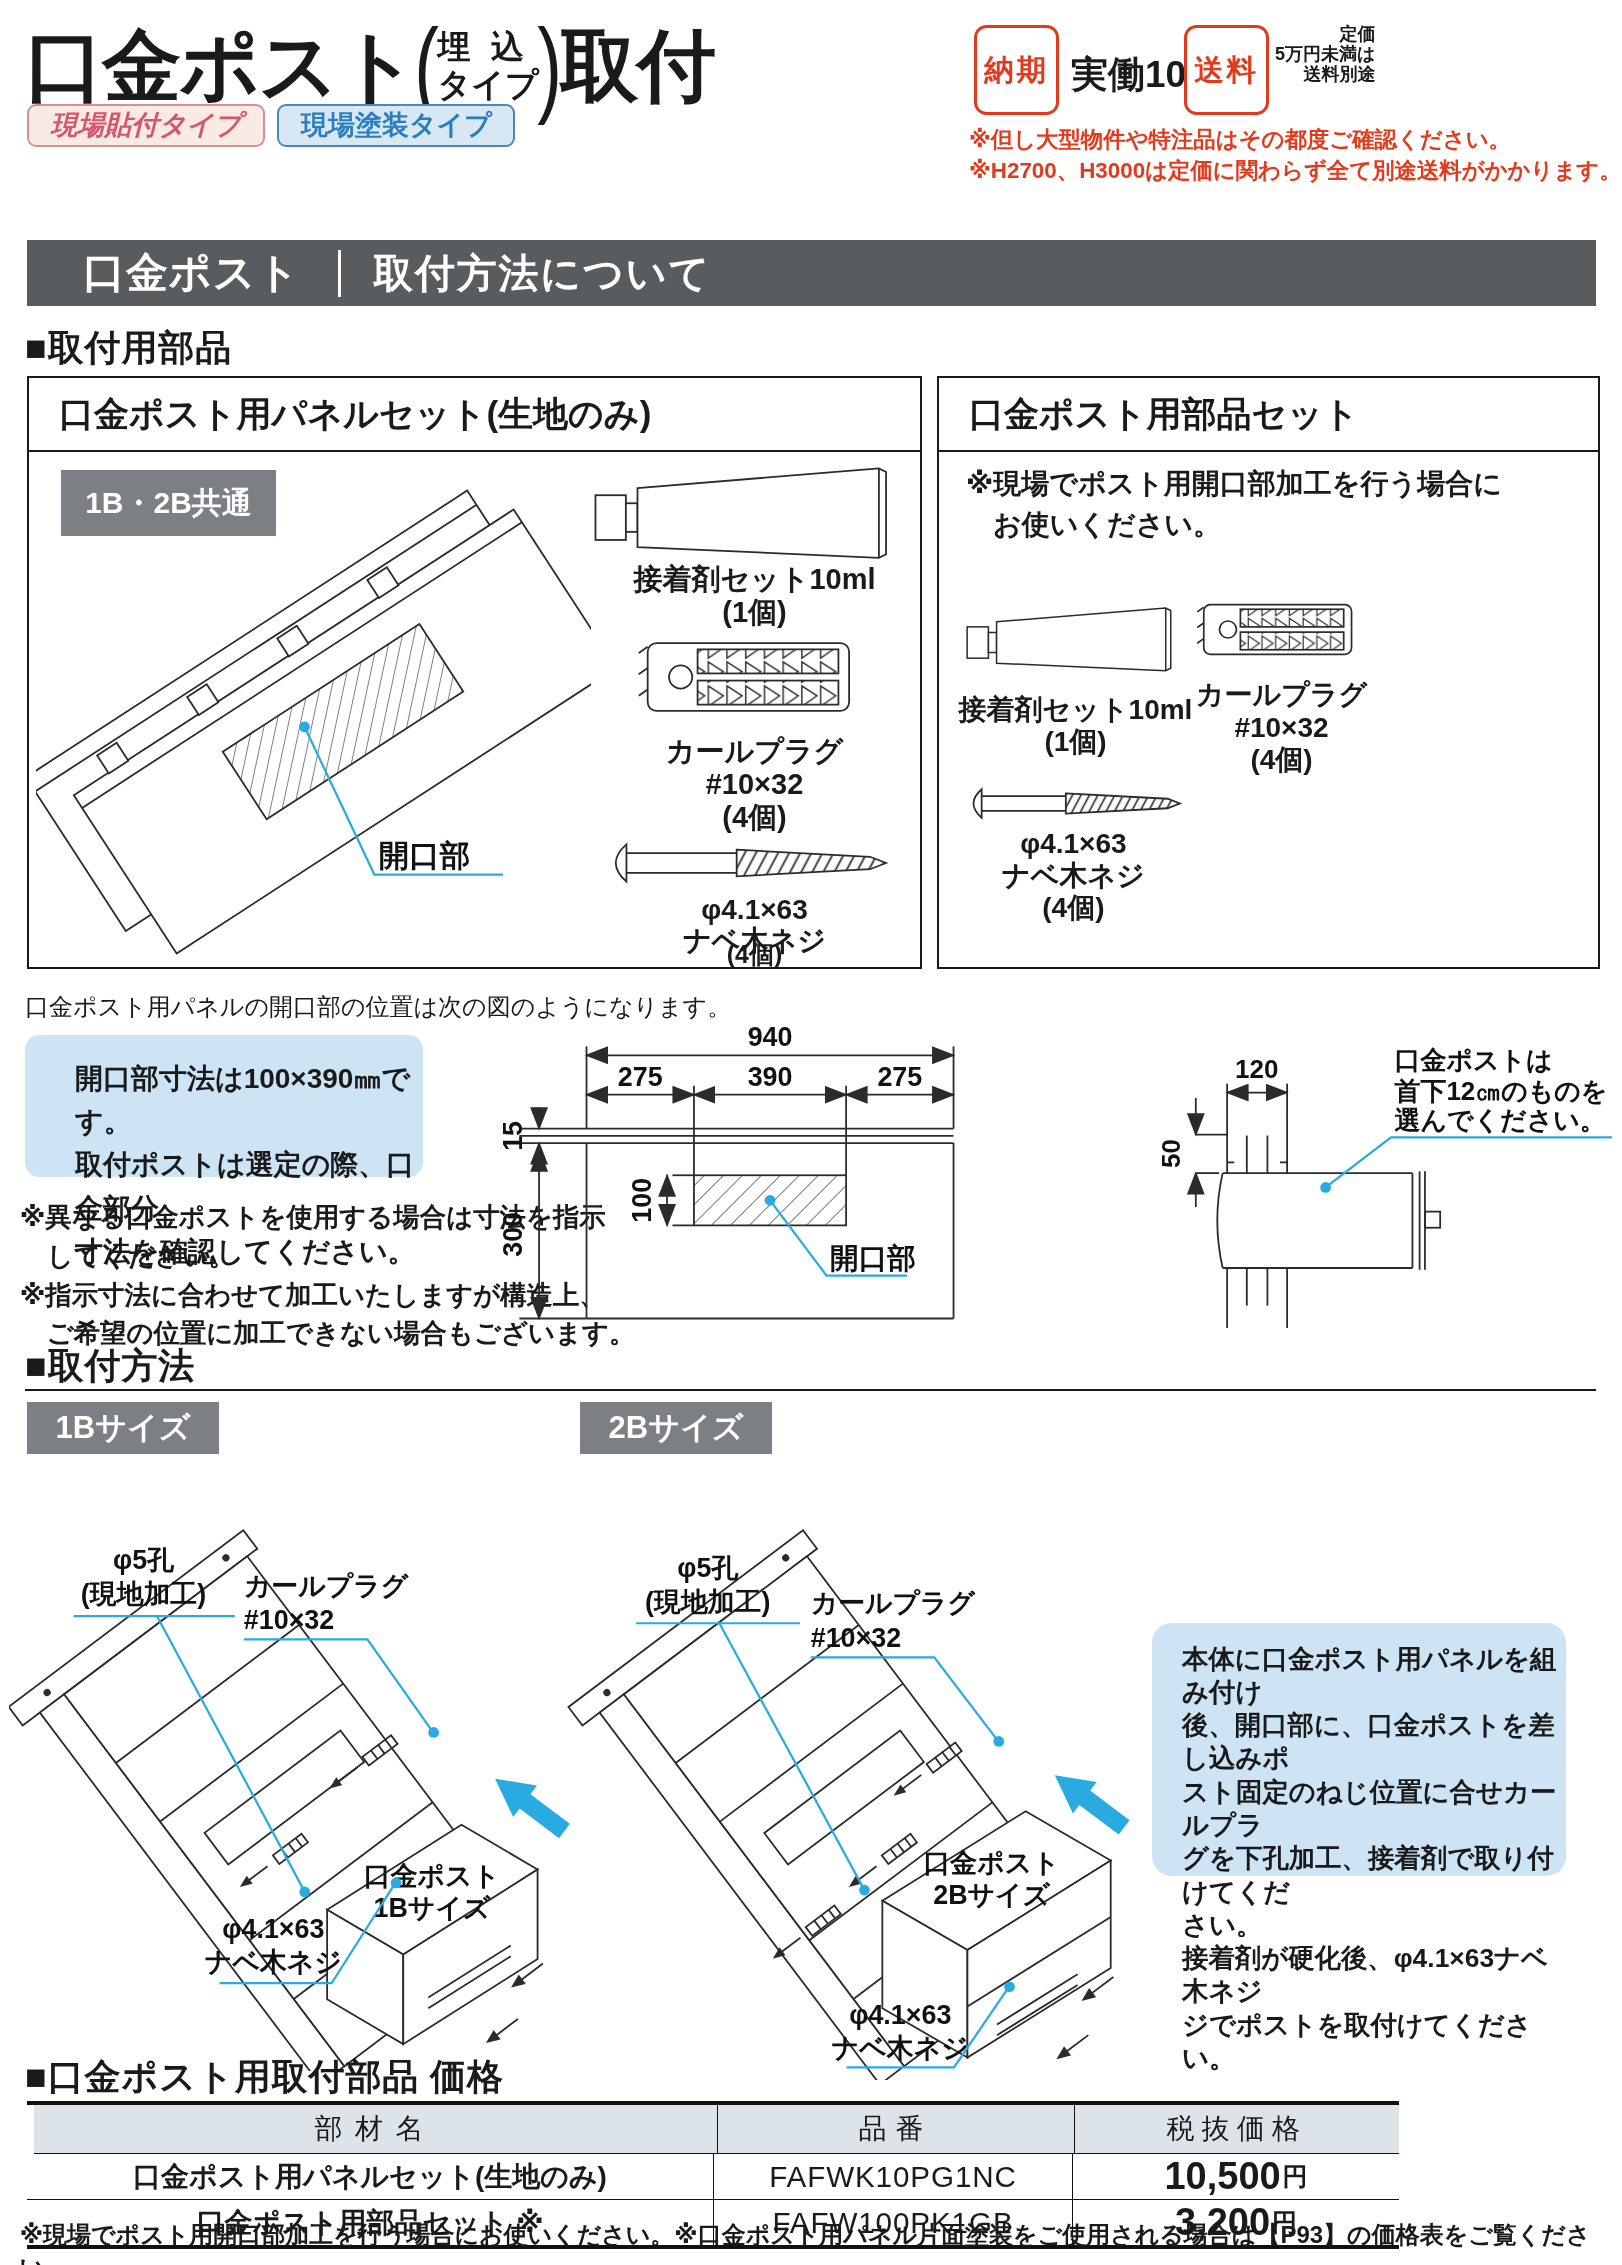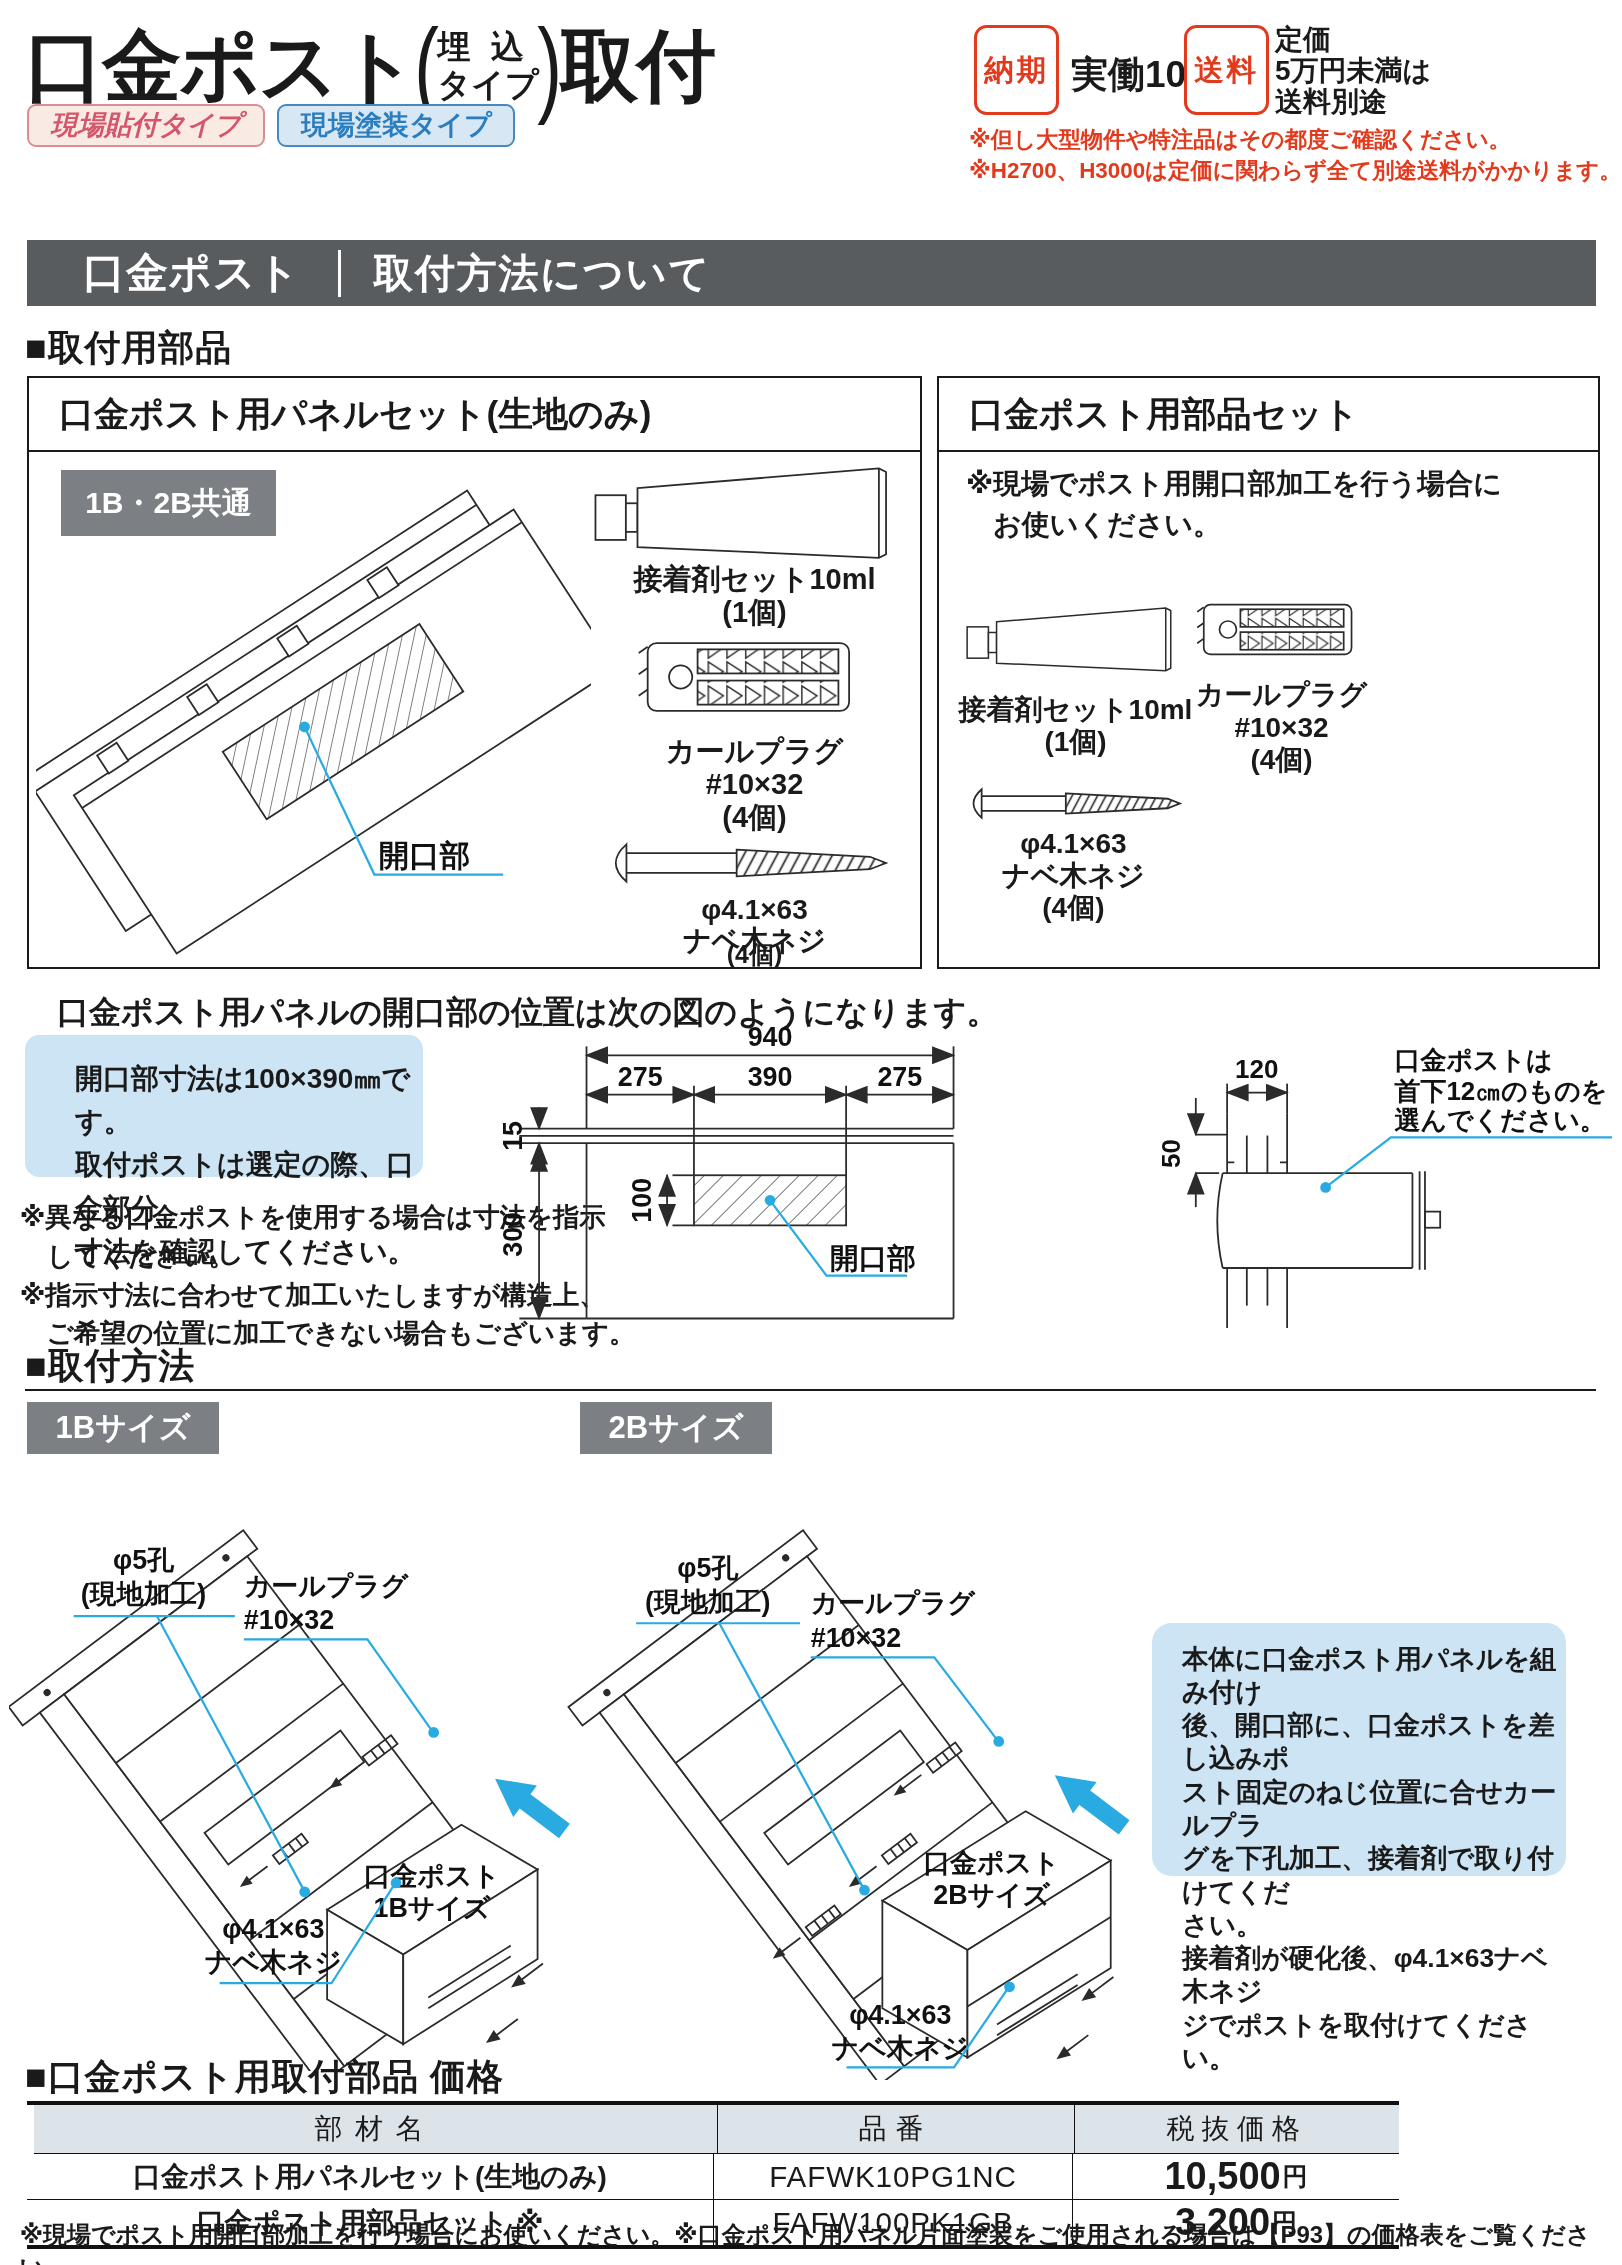--- a/index.html
+++ b/index.html
@@ -15,21 +15,21 @@
   .t-stack .l1{letter-spacing:.62em;margin-right:-.62em;}
   .badge-row{left:27px;top:104px;display:flex;gap:12.5px;}
   .pill{border-radius:9px;border:2.7px solid;font-size:27px;font-weight:bold;
         padding:4.5px 21.5px;line-height:1.1;}
   .pill.paste{color:#d4566b;border-color:#d98e96;background:#faeae4;font-style:italic;}
   .pill.paint{color:#2a7dbf;border-color:#4a87c0;background:#d8e7f4;}
   .stamp{width:79px;height:84px;border:3.6px solid #e23a1c;border-radius:12.5px;color:#e23a1c;
          font-size:29.6px;font-weight:800;display:flex;align-items:center;justify-content:center;
          letter-spacing:2.7px;background:#fff;}
   .big-black{font-size:37px;font-weight:800;}
-  .ship-lines{font-size:28px;font-weight:800;line-height:1.1;}
+  .ship-lines{font-size:18px;font-weight:800;line-height:1.1;text-align:right;}
   .red-notes{color:#e23a1c;font-size:22.4px;font-weight:700;line-height:1.38;}
   
   .banner{left:27px;top:240px;width:1569px;height:66px;background:#595c5f;color:#fff;
           display:flex;align-items:center;}
   .banner .prod{margin-left:56px;font-size:42px;font-weight:800;letter-spacing:0.9px;}
   .banner .div{width:2.7px;height:47px;background:#fff;margin-left:38px;}
   .banner .topic{margin-left:32px;font-size:40px;font-weight:700;letter-spacing:1.8px;}
   .sec-head{font-size:36px;font-weight:800;letter-spacing:0.9px;}
   
   .part-box{border:2.7px solid #1a1a1a;background:#fff;}
@@ -231,21 +231,21 @@
         <line x1="26" y1="38" x2="150" y2="38"></line>
         <polygon points="150,12 300,20 318,27 300,34 150,42" fill="url(#thrB)"></polygon>
       </g>
     </svg>
     <div class="lbl" style="left:13.4px;top:378px;width:242px;font-size:28px;">φ4.1×63</div>
     <div class="lbl" style="left:13.4px;top:410px;width:242px;font-size:28px;">ナベ木ネジ</div>
     <div class="lbl" style="left:13.4px;top:442px;width:242px;font-size:28px;">(4個)</div>
   </div>
 </div>
 
-<div class="abs" style="left:25px;top:991px;font-size:32px;font-weight:700;margin-left:32px;">口金ポスト用パネルの開口部の位置は次の図のようになります。</div>
+<div class="abs" style="left:25px;top:991px;font-size:24px;font-weight:400;">口金ポスト用パネルの開口部の位置は次の図のようになります。</div>
 
 <div class="abs bluebox" style="left:25px;top:1035px;width:398px;height:142px;">
   <div class="in">
     <div>開口部寸法は100×390㎜です。</div>
     <div>取付ポストは選定の際、口金部分</div>
     <div>寸法を確認してください。</div>
   </div>
 </div>
 
 <div class="abs pos-notes" style="left:19.7px;top:1198px;">

